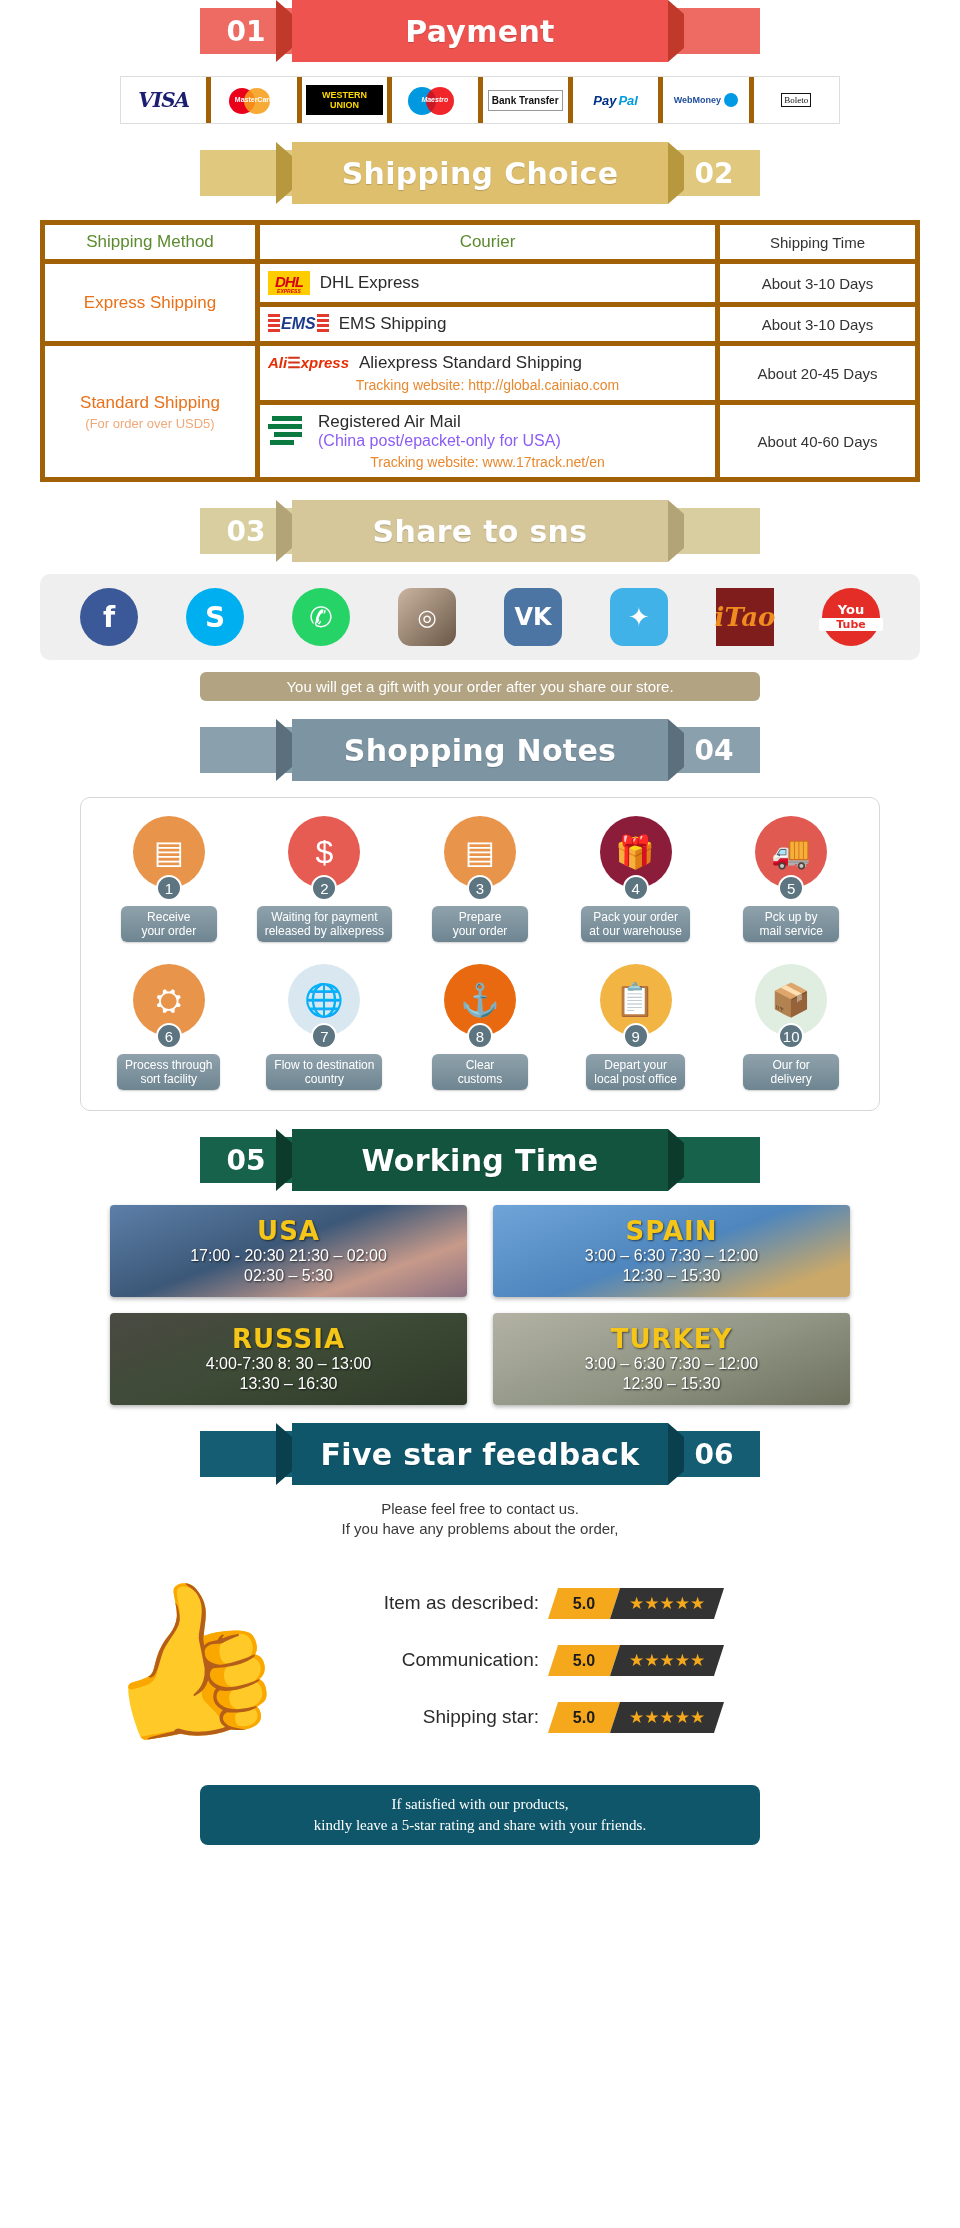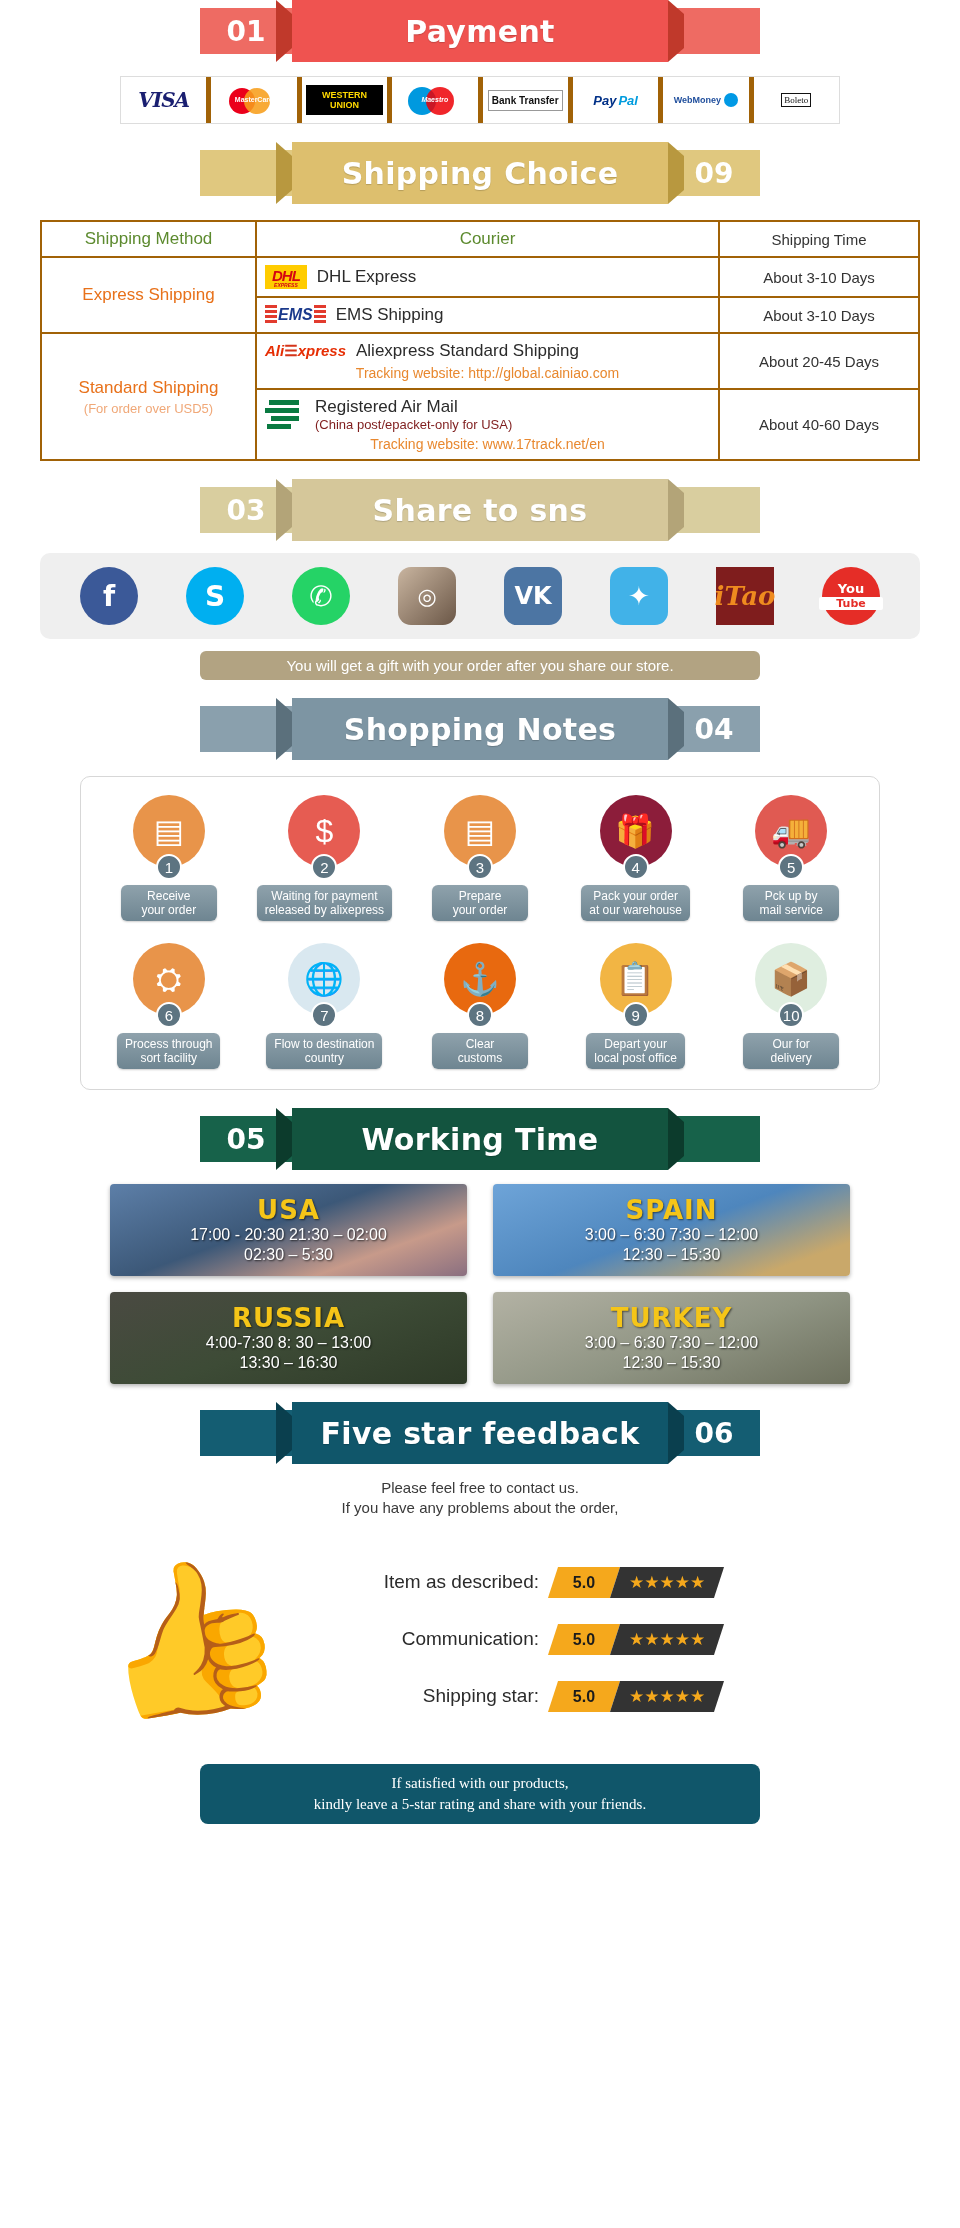--- a/index.html
+++ b/index.html
@@ -96,31 +96,31 @@
   .paypal { font-size: 13px; font-weight: bold; color: #003087; font-style: italic; display: flex; align-items: center; gap: 2px; }
   .paypal em { color: #009cde; font-style: italic; }
   .webmoney { display: flex; align-items: center; gap: 3px; font-size: 9px; font-weight: bold; color: #1f4e9c; }
   .wm-dot { width: 14px; height: 14px; border-radius: 50%; background: #0099e5; }
   .boleto { border: 1px solid #111; padding: 1px 2px; font-size: 9px; color: #111; text-align: center; font-family: "Liberation Serif", serif; }
   .barcode { height: 12px; width: 54px; background: repeating-linear-gradient(90deg,#000 0 1px,#fff 1px 2px,#000 2px 4px,#fff 4px 6px); }
 
   
   .ship-table { width: 880px; margin: 16px auto 0; border-collapse: collapse; background: #fff; }
   .ship-table td, .ship-table th {
-    border: 2px solid #a16207; padding: 7px 8px; vertical-align: middle;
+    border: 5px solid #a16207; padding: 7px 8px; vertical-align: middle;
   }
   .ship-head { color: #5c8a2e; font-size: 17px; font-weight: normal; text-align: center; padding: 12px 8px; }
   .col-method { width: 215px; text-align: center; }
   .col-courier { text-align: left; }
   .col-time { width: 200px; text-align: center; font-size: 15px; color: #333; }
   .method-name { color: #e8711a; font-size: 17px; }
   .method-sub { color: #f0a878; font-size: 13px; margin-top: 3px; }
   .courier-line { display: flex; align-items: center; gap: 10px; }
   .courier-txt { font-size: 17px; color: #2b2b2b; }
-  .courier-txt small { display: block; font-size: 13px; color: #7f1d1d; }
+  .courier-txt small { display: block; font-size: 16px; color: #8b5cf6; }
   .tracking { color: #e8882f; font-size: 14px; margin-top: 4px; }
   .tracking.center { text-align: center; }
   .logo-dhl { background: #fc0; color: #d40511; font-style: italic; font-weight: bold; font-size: 15px; padding: 3px 7px 1px; line-height: 1; letter-spacing: -1px; }
   .logo-dhl s { display: block; text-decoration: none; font-size: 5px; text-align: center; letter-spacing: 0; }
   .logo-ems { display: flex; align-items: center; gap: 1px; }
   .ems-bars { width: 12px; height: 20px; background: repeating-linear-gradient(180deg,#e23b2e 0 3px,#fff 3px 5px); }
   .ems-txt { color: #1b3a8c; font-weight: bold; font-style: italic; font-size: 16px; }
   .logo-ali { color: #e62e04; font-weight: bold; font-size: 15px; font-style: italic; }
   .logo-ali em { color: #d4341a; font-style: normal; }
   .logo-post { width: 40px; height: 34px; position: relative; }
@@ -265,21 +265,21 @@
         <span class="barcode"></span>
         <div>Boleto</div>
       </span>
     </div>
   </div>
 
   <div class="ribbon rb-gold sec">
     <div class="ribbon-wrap">
       <div class="ribbon-tail left"></div>
       <div class="ribbon-tail right"></div>
-      <div class="ribbon-num right">09</div>
+      <div class="ribbon-num right">02</div>
       <div class="ribbon-main">
         <span class="ribbon-title">Shipping Choice</span>
       </div>
     </div>
   </div>
 
   <table class="ship-table">
     <tbody>
         <tr>
       <th class="ship-head col-method">Shipping Method</th>

